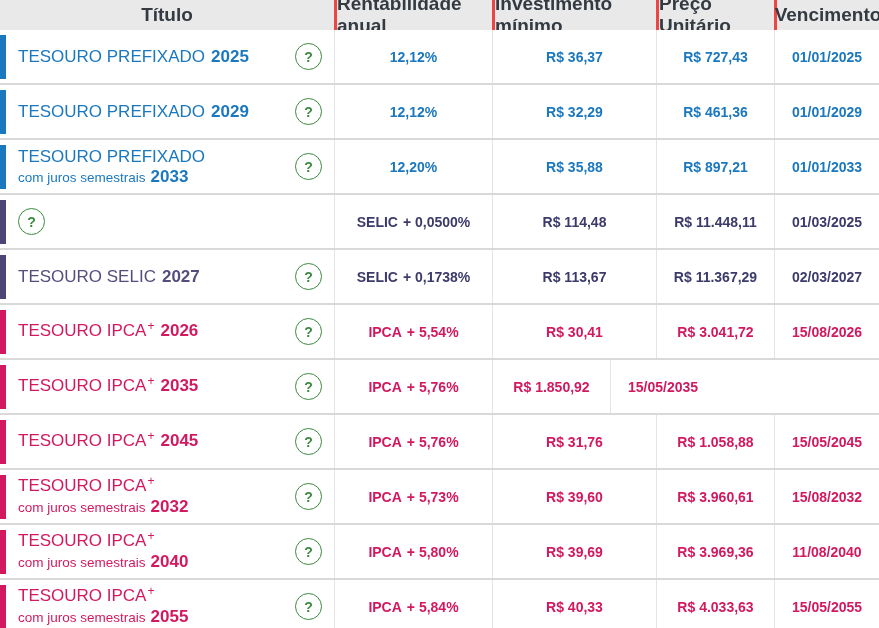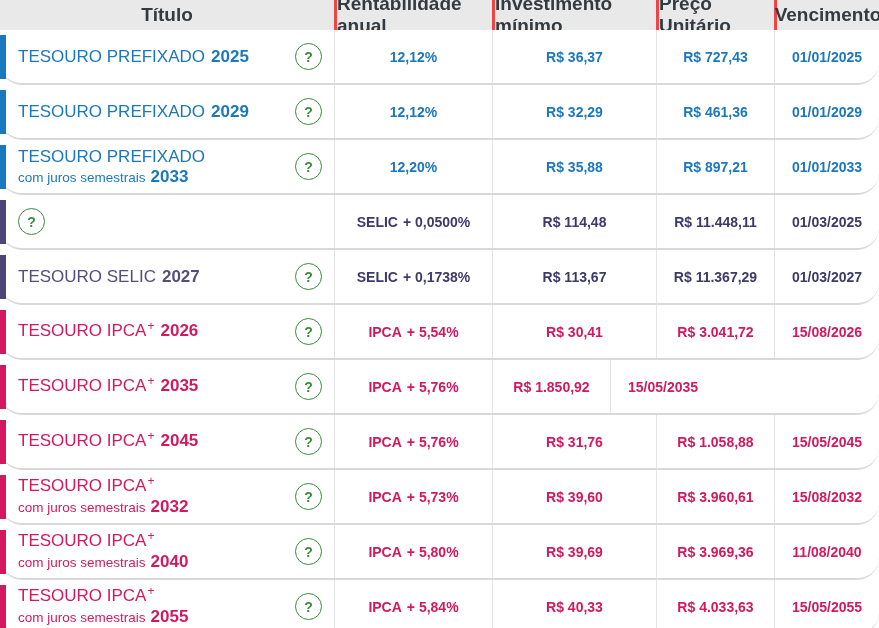--- a/index.html
+++ b/index.html
@@ -18,21 +18,21 @@
   }
   .th + .th { border-left: 3px solid #ef4444; }
   .c-titulo   { width: 334px; }
   .c-rent     { width: 158px; }
   .c-inv      { width: 164px; }
   .c-preco    { width: 118px; }
   .c-venc     { width: 105px; }
   
   .row {
     display: flex; height: 55px; position: relative; background: #fff;
-    border-bottom: 2px solid var(--row_border); cursor: pointer; border-radius: 22px;
+    border-bottom: 2px solid var(--row_border); cursor: pointer;
   }
   .bar {
     position: absolute; left: 0; top: 50%; transform: translateY(-50%);
     width: 6px; height: 44px; background: var(--bar-c);
   }
   .cell {
     display: flex; align-items: center; justify-content: center; height: 100%;
   }
   .cell + .cell { border-left: 1px solid var(--col_border); }
   .cell-titulo {
@@ -177,21 +177,21 @@
       <span class="rate-prefix">SELIC</span>
           <span class="rate-value">+ 0,1738%</span>
     </div>
     <div class="cell val c-inv">
           <span class="cell-min">R$ 113,67</span>
         </div>
     <div class="cell val c-preco">
           <span class="cell-price">R$ 11.367,29</span>
         </div>
     <div class="cell val c-venc">
-          <span class="cell-maturity">01/03/2027</span>
+          <span class="cell-maturity">02/03/2027</span>
         </div>
   </div>
       <div class="row theme-pink">
     <span class="bar"></span>
     <div class="cell cell-titulo c-titulo">
       <div class="title">
         <span class="l1">
           <span class="t-line1">TESOURO IPCA</span><span class="t-sup">+</span><span class="t-year y1">2026</span>
         </span>
 

